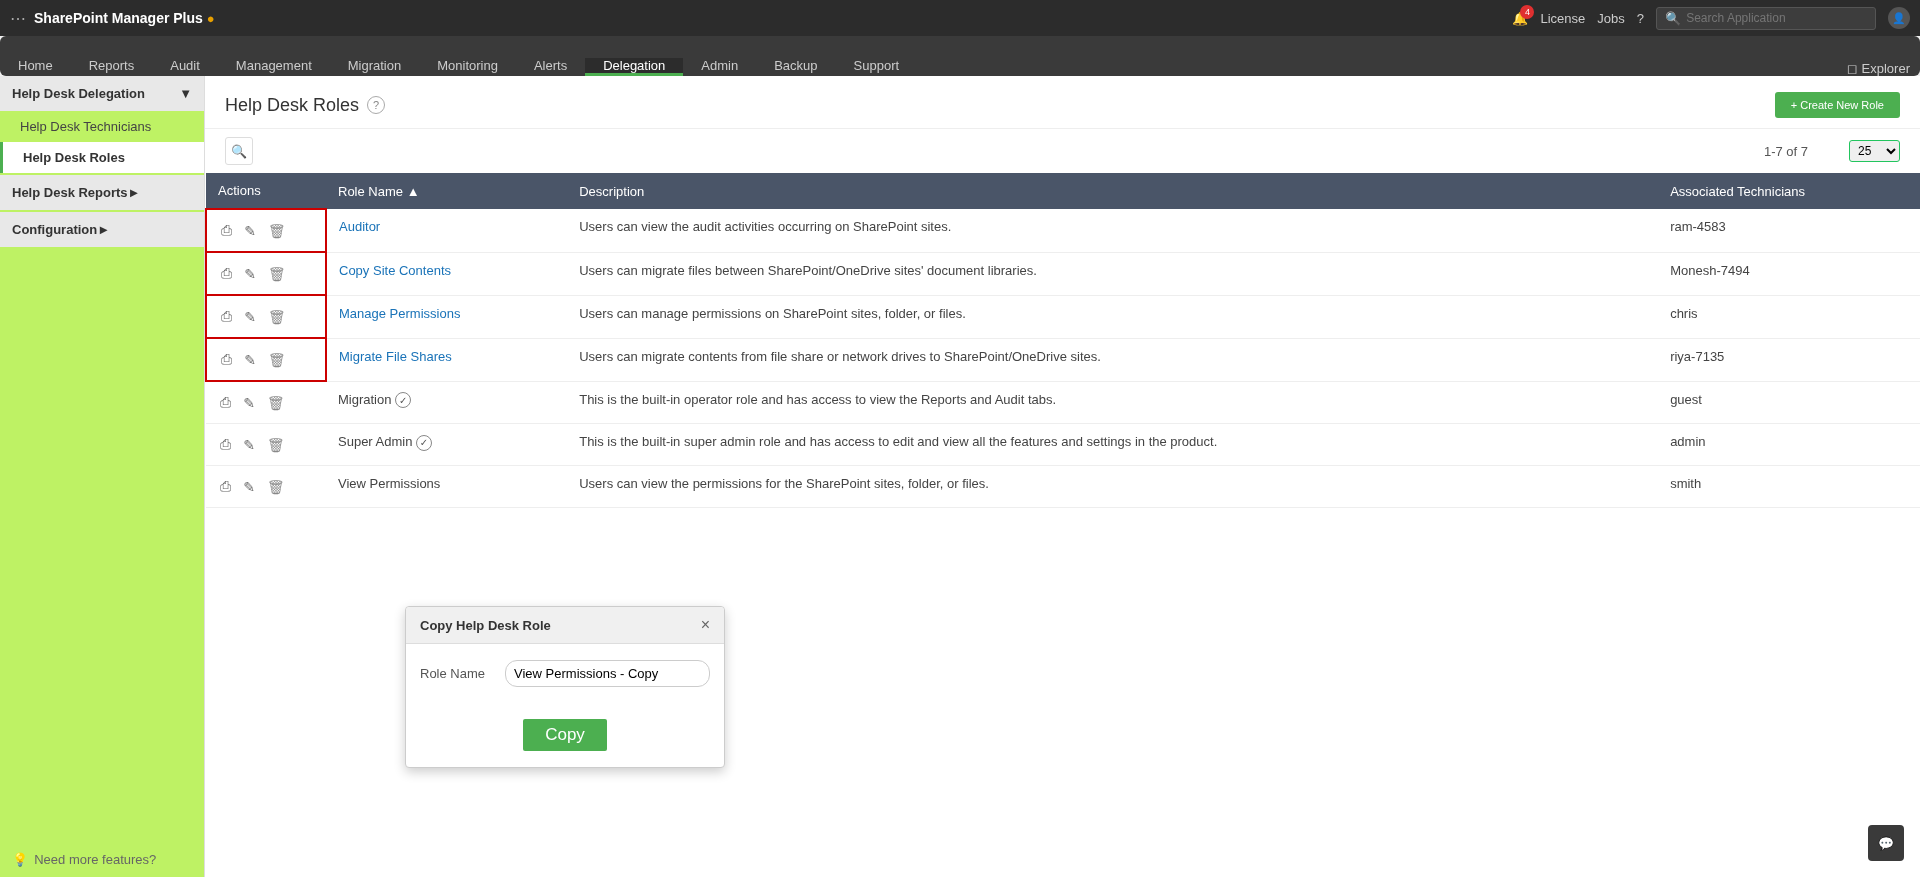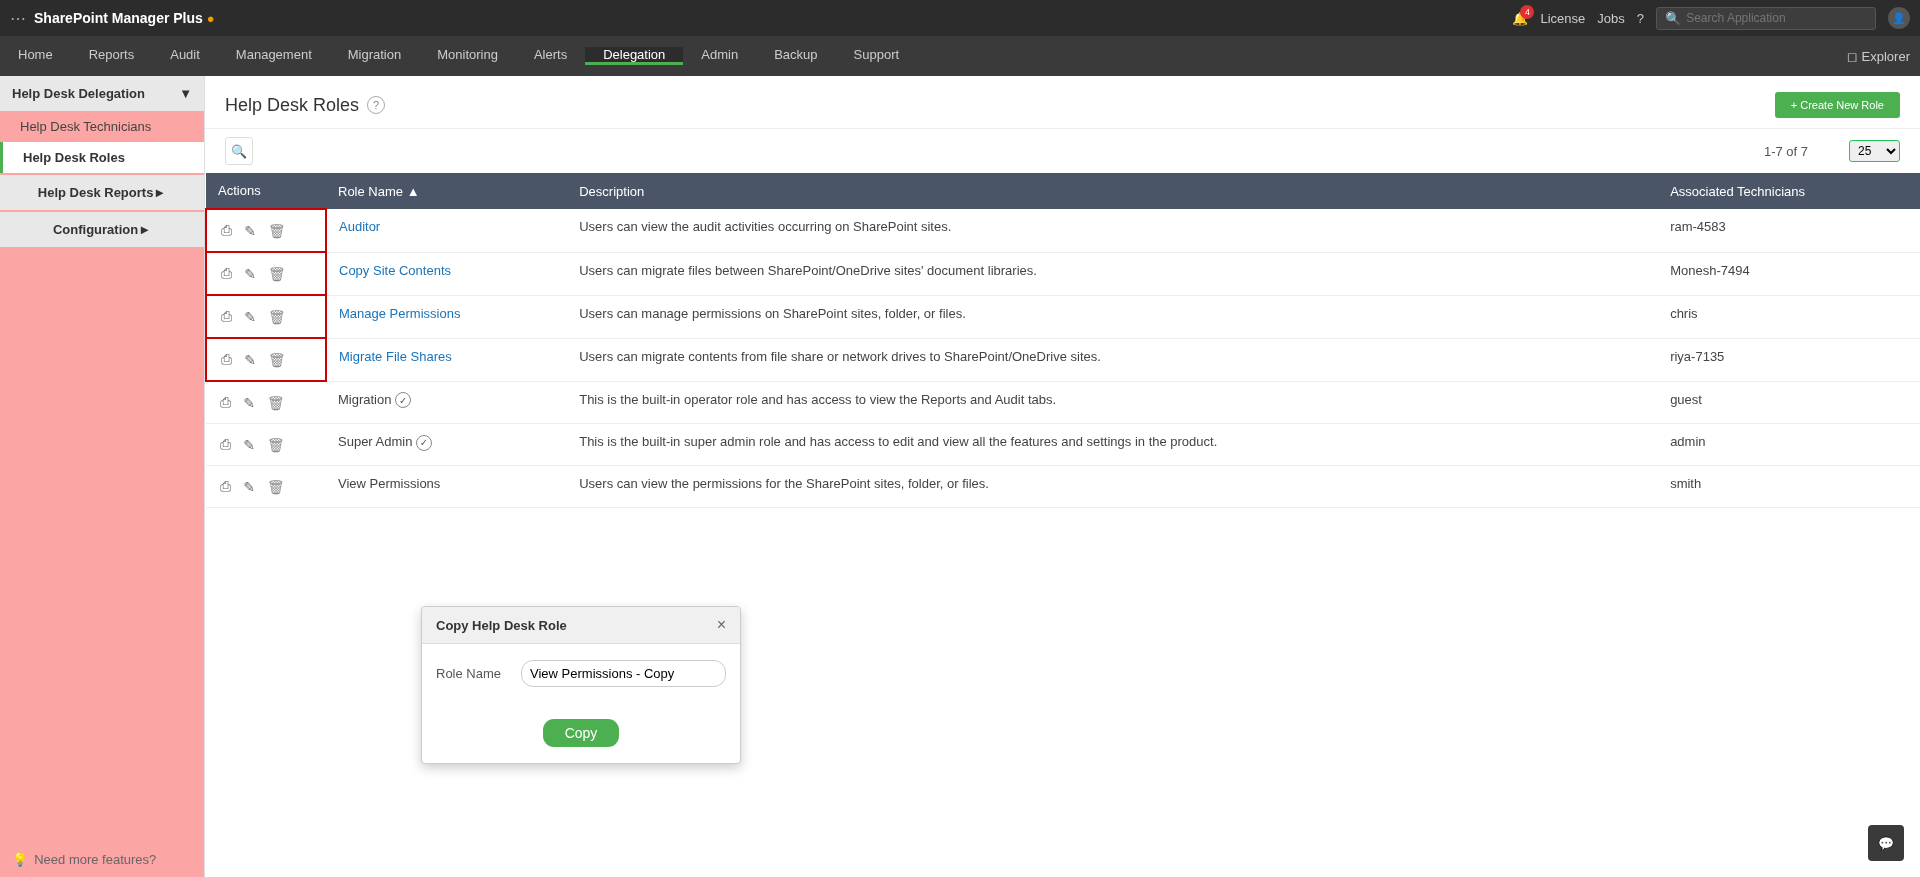--- a/index.html
+++ b/index.html
@@ -60,22 +60,23 @@
       background: #555;
       border-radius: 50%;
       display: flex; align-items: center; justify-content: center;
       color: #ccc; font-size: 11px;
     }
 
     
     .navbar {
       background: #3a3a3a;
       display: flex;
-      align-items: center;
+      align-items: flex-end;
       height: 40px;
+      border-radius: 6px;
     }
     .navbar-item {
       padding: 0 18px;
       display: flex;
       align-items: center;
       color: #ccc;
       cursor: pointer;
       border-bottom: 3px solid transparent;
       font-size: 13px;
       white-space: nowrap;
@@ -99,21 +100,21 @@
       cursor: pointer;
       font-size: 12px;
     }
 
     
     .layout { display: flex; height: calc(100vh - 76px); }
 
     
     .sidebar {
       width: 205px;
-      background: #fca5a5;
+      background: #bef264;
       border-right: 1px solid #ddd;
       flex-shrink: 0;
       display: flex;
       flex-direction: column;
     }
     .sidebar-section-header {
       background: #e8e8e8;
       padding: 10px 12px;
       font-weight: bold;
       color: #333;
@@ -135,21 +136,21 @@
       color: #333;
       font-weight: bold;
     }
     .sidebar-section-header2 {
       background: #e8e8e8;
       padding: 10px 12px;
       font-weight: bold;
       color: #333;
       display: flex;
       align-items: center;
-      justify-content: center;
+      justify-content: flex-start;
       cursor: pointer;
       font-size: 12px;
       margin-top: 2px;
     }
     .sidebar-bottom {
       margin-top: auto;
       padding: 10px 12px;
       color: #666;
       font-size: 11px;
       display: flex;
@@ -272,21 +273,21 @@
 
     
     .modal-overlay {
       position: absolute;
       top: 0; left: 0; right: 0; bottom: 0;
       pointer-events: none;
     }
     .modal-popup {
       position: absolute;
       top: 530px;
-      left: 216px;
+      left: 200px;
       width: 320px;
       background: #fff;
       border: 1px solid #ccc;
       border-radius: 4px;
       box-shadow: 0 4px 12px rgba(0,0,0,0.2);
       pointer-events: all;
       z-index: 100;
     }
     .modal-header {
       background: #f0f0f0;
@@ -319,23 +320,23 @@
       font-size: 13px;
       flex: 1;
       outline: none;
     }
     .modal-footer { text-align: center; padding-bottom: 16px; }
     .copy-btn {
       background: #4caf50;
       color: #fff;
       border: none;
       padding: 6px 22px;
-      border-radius: 11px;
-      cursor: pointer;
-      font-size: 14px;
+      border-radius: 2px;
+      cursor: pointer;
+      font-size: 17px;
     }
   </style>
 </head>
 <body>
 
 <div class="topbar">
   <div class="topbar-left">
     <span class="app-grid-icon">⋯</span>
     <span class="app-logo">
       SharePoint Manager Plus <span>●</span>

